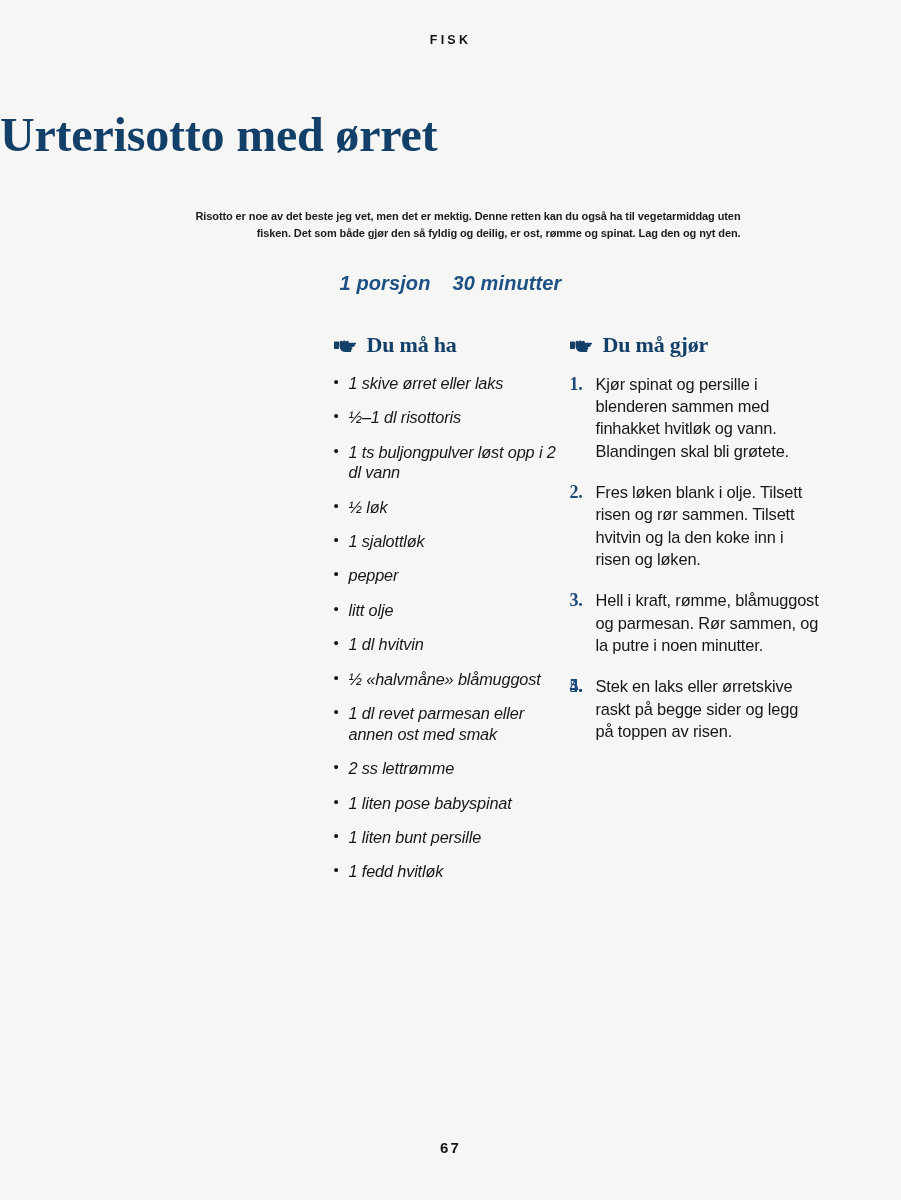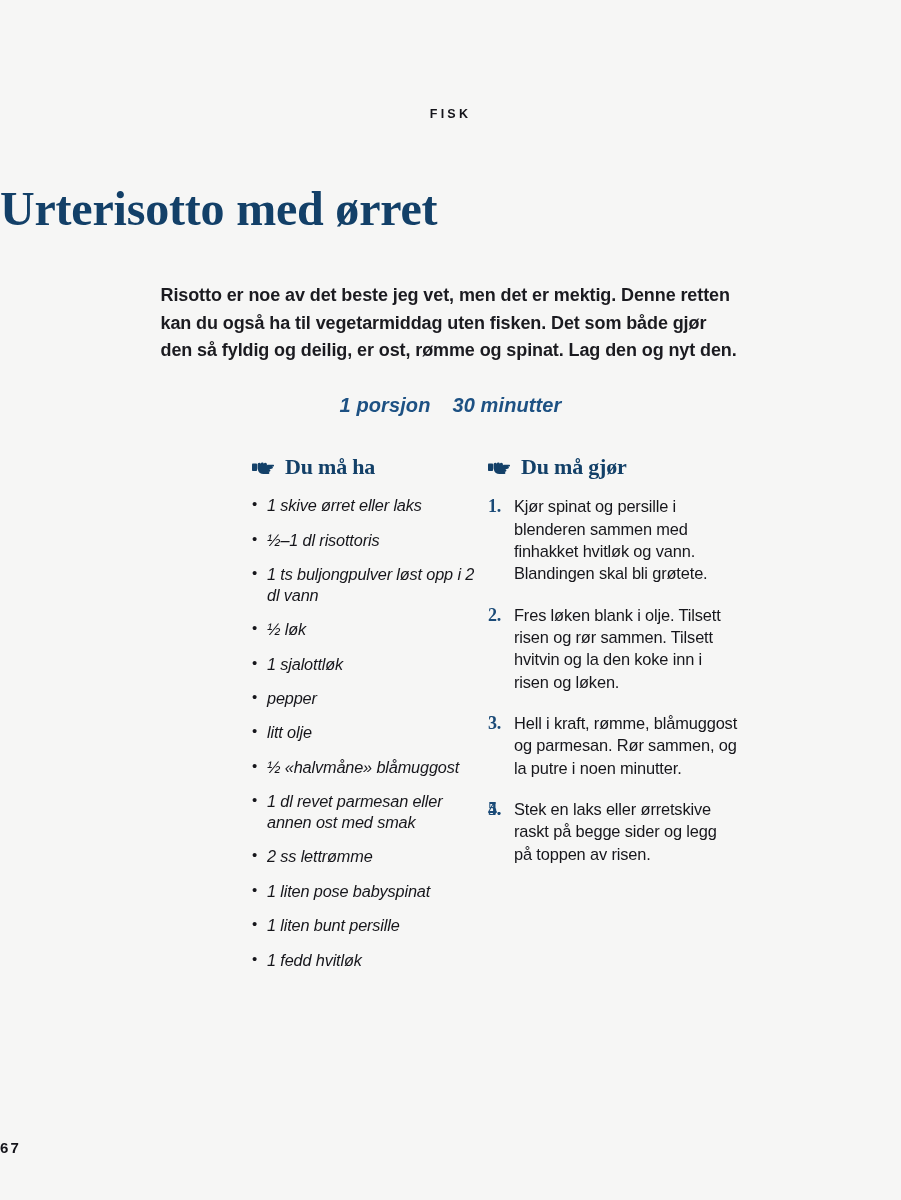--- a/index.html
+++ b/index.html
@@ -24,42 +24,42 @@
   }
 
   
   .running-head {
     text-align: center;
     font-family: "Liberation Sans", sans-serif;
     font-weight: bold;
     font-size: 12.5px;
     letter-spacing: 3.2px;
     color: #14141a;
-    padding-top: 107px;
+    padding-top: 33px;
   }
 
   
   .recipe-title {
     font-family: "Liberation Serif", serif;
     font-weight: bold;
     font-size: 48px;
     line-height: 1.05;
     color: #134068;
     margin-top: 63px;
     letter-spacing: -0.2px;
   }
 
   
   .intro {
     width: 580px;
     margin: 48px auto 0 auto;
-    text-align: left;
-    font-family: "Liberation Sans", sans-serif;
-    font-weight: bold;
-    font-size: 18px;
+    text-align: right;
+    font-family: "Liberation Sans", sans-serif;
+    font-weight: bold;
+    font-size: 11px;
     line-height: 1.52;
     color: #1b1b20;
     letter-spacing: -0.1px;
   }
 
   
   .meta {
     margin-top: 30px;
     text-align: center;
     font-family: "Liberation Sans", sans-serif;
@@ -72,20 +72,21 @@
   .meta .meta-item { display: inline-block; }
   .meta .meta-gap { display: inline-block; width: 22px; }
 
   
   .columns {
     position: relative;
     margin: 37px 0 0 0;
     padding-left: 252px;
     display: flex;
     align-items: flex-start;
+    justify-content: center;
   }
   .col-ingredients { width: 230px; }
   .col-steps { width: 250px; margin-left: 6px; }
 
   .col-head {
     font-family: "Liberation Serif", serif;
     font-weight: bold;
     font-size: 22px;
     color: #134068;
     display: flex;
@@ -159,21 +160,21 @@
     color: #1a4a77;
     text-align: left;
   }
 
   
   .folio {
     position: absolute;
     left: 0;
     right: 0;
     bottom: 44px;
-    text-align: left;
+    text-align: center;
     font-family: "Liberation Sans", sans-serif;
     font-weight: bold;
     font-size: 15px;
     letter-spacing: 2.2px;
     color: #14141a;
   }
 </style>
 </head>
 <body>
 
@@ -205,20 +206,21 @@
         <span>Du må ha</span>
       </div>
       <ul class="ingredients">
         <li>1 skive ørret eller laks</li>
         <li>½–1 dl risottoris</li>
         <li>1 ts buljongpulver løst opp i 2 dl vann</li>
         <li>½ løk</li>
         <li>1 sjalottløk</li>
         <li>pepper</li>
         <li>litt olje</li>
+        <li>1 dl hvitvin</li>
         <li>½ «halvmåne» blåmuggost</li>
         <li>1 dl revet parmesan eller annen ost med smak</li>
         <li>2 ss lettrømme</li>
         <li>1 liten pose babyspinat</li>
         <li>1 liten bunt persille</li>
         <li>1 fedd hvitløk</li>
       </ul>
     </div>
 
     <div class="col-steps">

